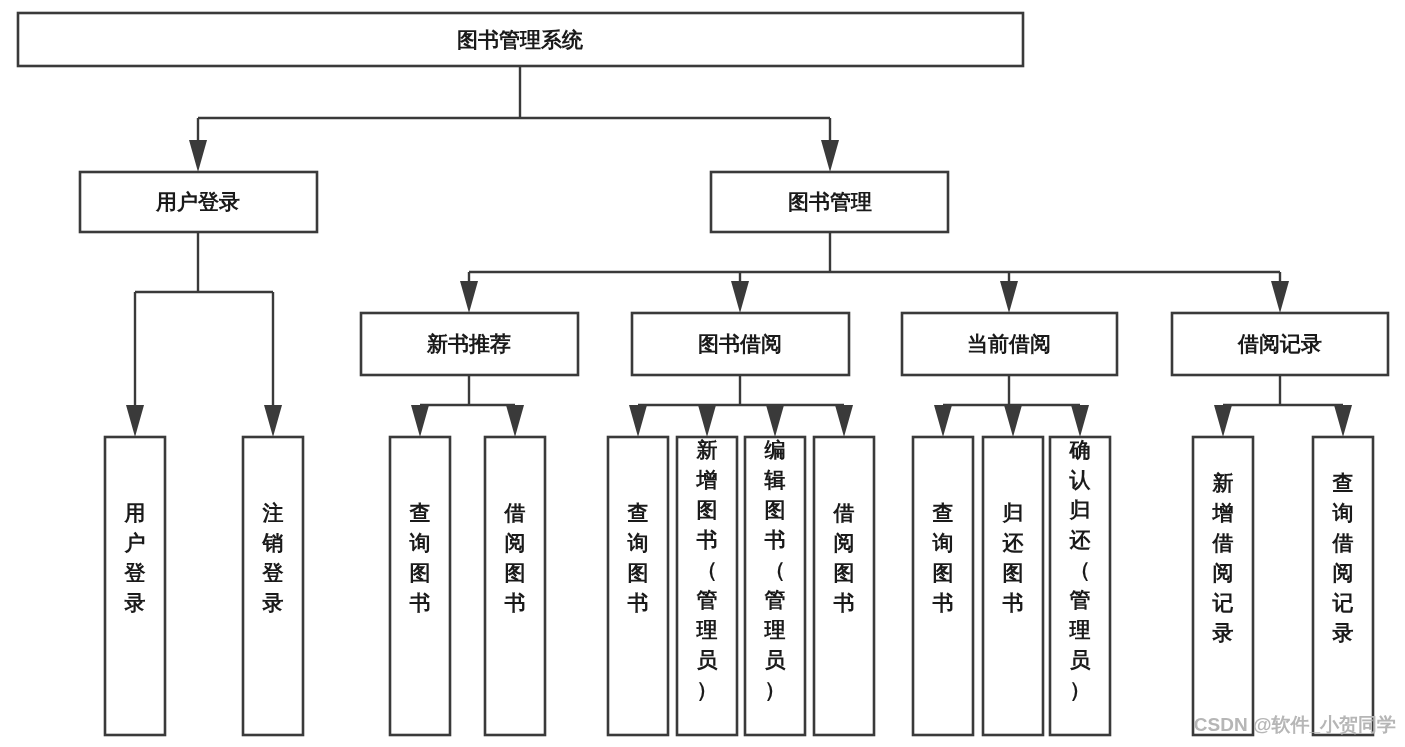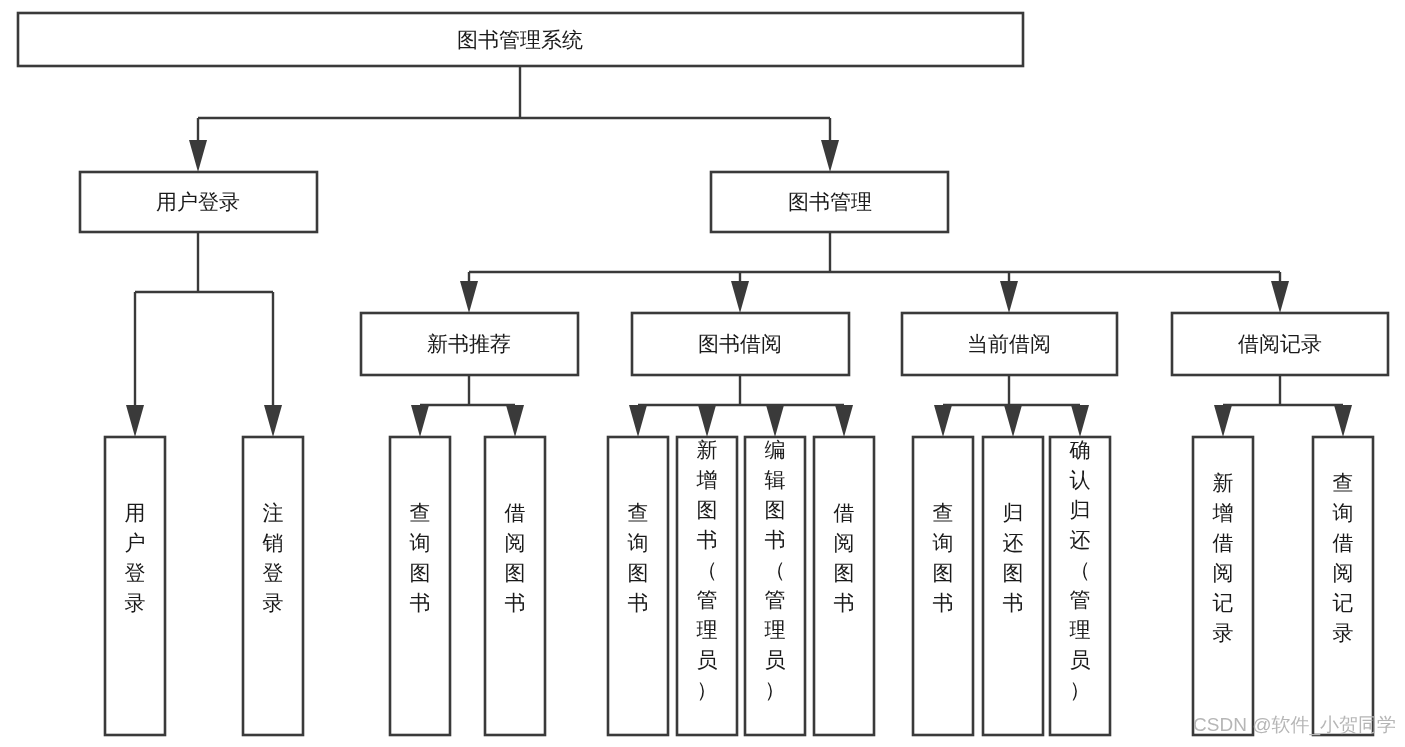--- a/index.html
+++ b/index.html
@@ -12,20 +12,21 @@
     width: 1405px;
     height: 747px;
     font-family: "Liberation Sans", "DejaVu Sans", sans-serif;
     overflow: hidden;
   }
   #diagram-root {
     position: relative;
     width: 1310px;
     height: 747px;
     background: #ffffff;
+    font-weight: bold;
   }
   svg#diagram-canvas {
     position: absolute;
     top: 0;
     left: 0;
     width: 1405px;
     height: 747px;
     display: block;
   }
   .node-box {

